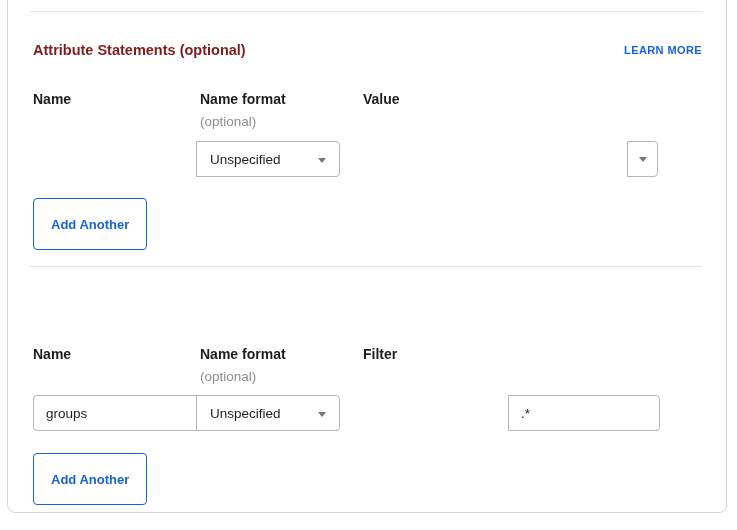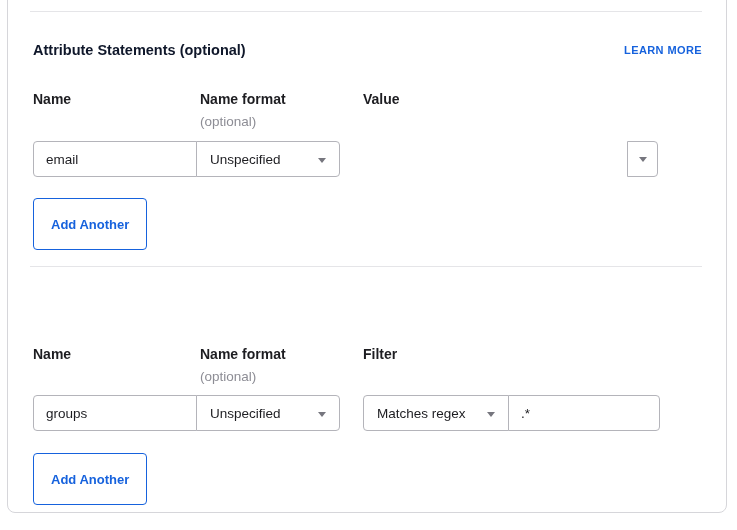--- a/index.html
+++ b/index.html
@@ -7,21 +7,21 @@
     position:relative;width:737px;height:530px;background:#ffffff;overflow:hidden;
     font-family:"Liberation Sans","DejaVu Sans",sans-serif;color:#1d1d21;
   }
   .card{
     position:absolute;left:7px;top:-22px;width:720px;height:535px;
     border:1px solid #d6d6da;border-radius:8px;background:#ffffff;box-sizing:border-box;
   }
   .divider{position:absolute;left:30px;width:672px;height:1px;background:#e5e5e8;}
   .d1{top:11px;}
   .d2{top:266px;}
-  .sec-title{position:absolute;left:33px;font-size:14.5px;font-weight:bold;color:#0f172a;white-space:nowrap;}
+  .sec-title{position:absolute;left:33px;font-size:14.5px;font-weight:bold;color:#7f1d1d;white-space:nowrap;}
   .t1{top:42px;}
   .t2{top:297px;}
   .learn-more{
     position:absolute;right:35px;top:44px;font-size:11px;font-weight:bold;
     letter-spacing:.4px;color:#1662dd;text-decoration:none;cursor:pointer;white-space:nowrap;margin-left:48px;
   }
   .col-label{position:absolute;font-size:14px;font-weight:bold;color:#1d1d21;white-space:nowrap;}
   .col-note{position:absolute;font-size:13.5px;color:#8d8d95;white-space:nowrap;}
   .r1lab{top:91px;}
   .r2lab{top:346px;}
@@ -66,21 +66,20 @@
 
   <div class="divider d1"></div>
   <div class="sec-title t1">Attribute Statements (optional)</div>
   <a class="learn-more">LEARN MORE</a>
 
   <div class="col-label r1lab cx1">Name</div>
   <div class="col-label r1lab cx2">Name format</div>
   <div class="col-note n1">(optional)</div>
   <div class="col-label r1lab cx3">Value</div>
 
-  <input class="ctrl in-name1" type="text" value="email" style="">
   <div class="ctrl select sel-format1">
     <span>Unspecified</span>
     <span class="chev"></span>
   </div>
   <button class="ctrl dd-btn">
     <span class="chev"></span>
   </button>
 
   <button class="add-btn a1">Add Another</button>
 
@@ -89,20 +88,16 @@
   <div class="col-label r2lab cx1">Name</div>
   <div class="col-label r2lab cx2">Name format</div>
   <div class="col-note n2">(optional)</div>
   <div class="col-label r2lab cx3">Filter</div>
 
   <input class="ctrl in-name2" type="text" value="groups" style="">
   <div class="ctrl select sel-format2">
     <span>Unspecified</span>
     <span class="chev"></span>
   </div>
-  <div class="ctrl select sel-filter">
-    <span>Matches regex</span>
-    <span class="chev"></span>
-  </div>
   <input class="ctrl in-regex" type="text" value=".*" style="">
 
   <button class="add-btn a2">Add Another</button>
 </div>
 
 </body></html>

